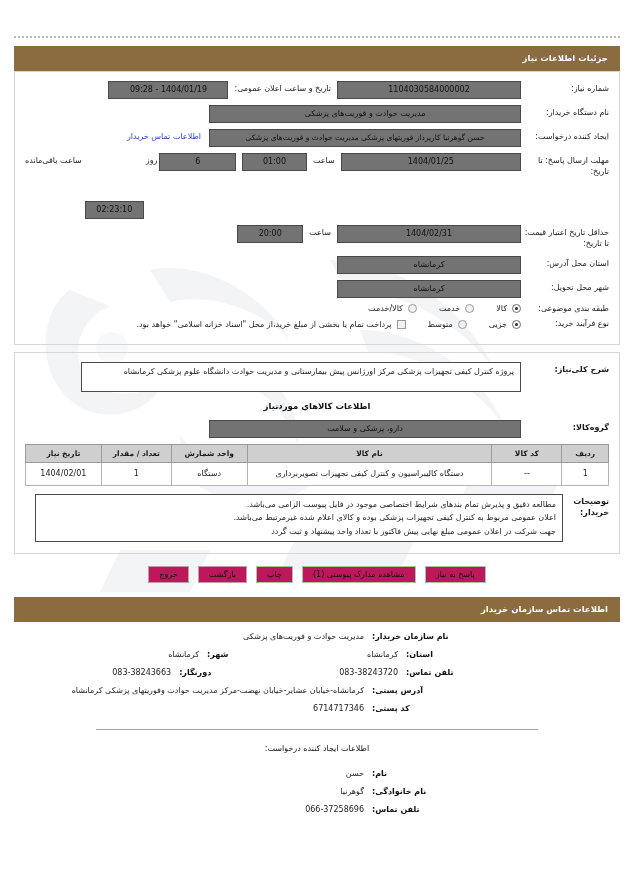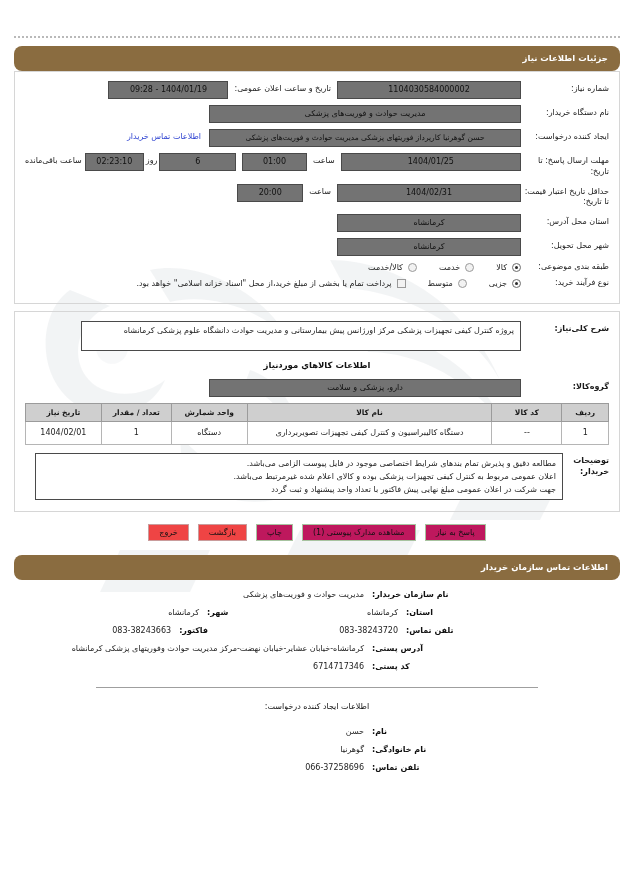--- a/index.html
+++ b/index.html
@@ -44,21 +44,20 @@
 
   
   .bar {
     background: #8a6c40;
     color: #ffffff;
     font-weight: bold;
     font-size: 8.5px;
     padding: 7px 12px 8px 12px;
     text-align: right;
     letter-spacing: .2px;
-    border-radius: 8px;
   }
 
   
   .panel {
     border: 1px solid #d6d6d6;
     border-top: none;
     background: rgba(255,255,255,0.0);
     padding: 9px 10px 9px 10px;
     margin-bottom: 7px;
   }
@@ -91,21 +90,21 @@
     color: #111;
     overflow: hidden;
     white-space: nowrap;
   }
   .fld.wide   { width: 312px; }
   .fld.med    { width: 184px; }
   .fld.num    { width: 184px; }
   .fld.date   { width: 120px; }
   .fld.time   { width: 66px; }
   .fld.small  { width: 78px; }
-  .fld.tiny   { width: 60px; }
+  .fld.tiny   { width: 60px; margin-top: 48px; }
   .inline-lbl {
     padding: 3px 6px 0 6px;
     font-size: 8px;
     white-space: nowrap;
   }
   .link {
     color: #2a3fd0;
     font-size: 8px;
     padding: 3px 8px 0 0;
     text-decoration: none;
@@ -207,21 +206,21 @@
     font-size: 8px;
     height: 17px;
     line-height: 15px;
     padding: 0 10px;
     text-align: center;
     cursor: pointer;
     color: #111;
     white-space: nowrap;
   }
   .btn.green { background: #be185d; border-color: #a7c3a0; }
-  .btn.pink  { background: #ef4444; border-color: #c99c9c; }
+  .btn.pink  { background: #be185d; border-color: #c99c9c; }
 
   
   .contact { padding: 10px 12px 4px 12px; }
   .crow {
     display: flex;
     align-items: baseline;
     margin-bottom: 9px;
     font-size: 8px;
   }
   .ckey {
@@ -433,21 +432,21 @@
         <div class="cval">کرمانشاه</div>
       </div>
     </div>
 
     <div class="crow center2">
       <div class="cpair">
         <div class="ckey">تلفن تماس:</div>
         <div class="cval">083-38243720</div>
       </div>
       <div class="cpair second">
-        <div class="ckey">فاکتور:</div>
+        <div class="ckey">دورنگار:</div>
         <div class="cval">083-38243663</div>
       </div>
     </div>
 
     <div class="crow center">
       <div class="ckey">آدرس پستی:</div>
       <div class="cval">کرمانشاه-خیابان عشایر-خیابان نهضت-مرکز مدیریت حوادث وفوریتهای پزشکی کرمانشاه</div>
     </div>
 
     <div class="crow center">

